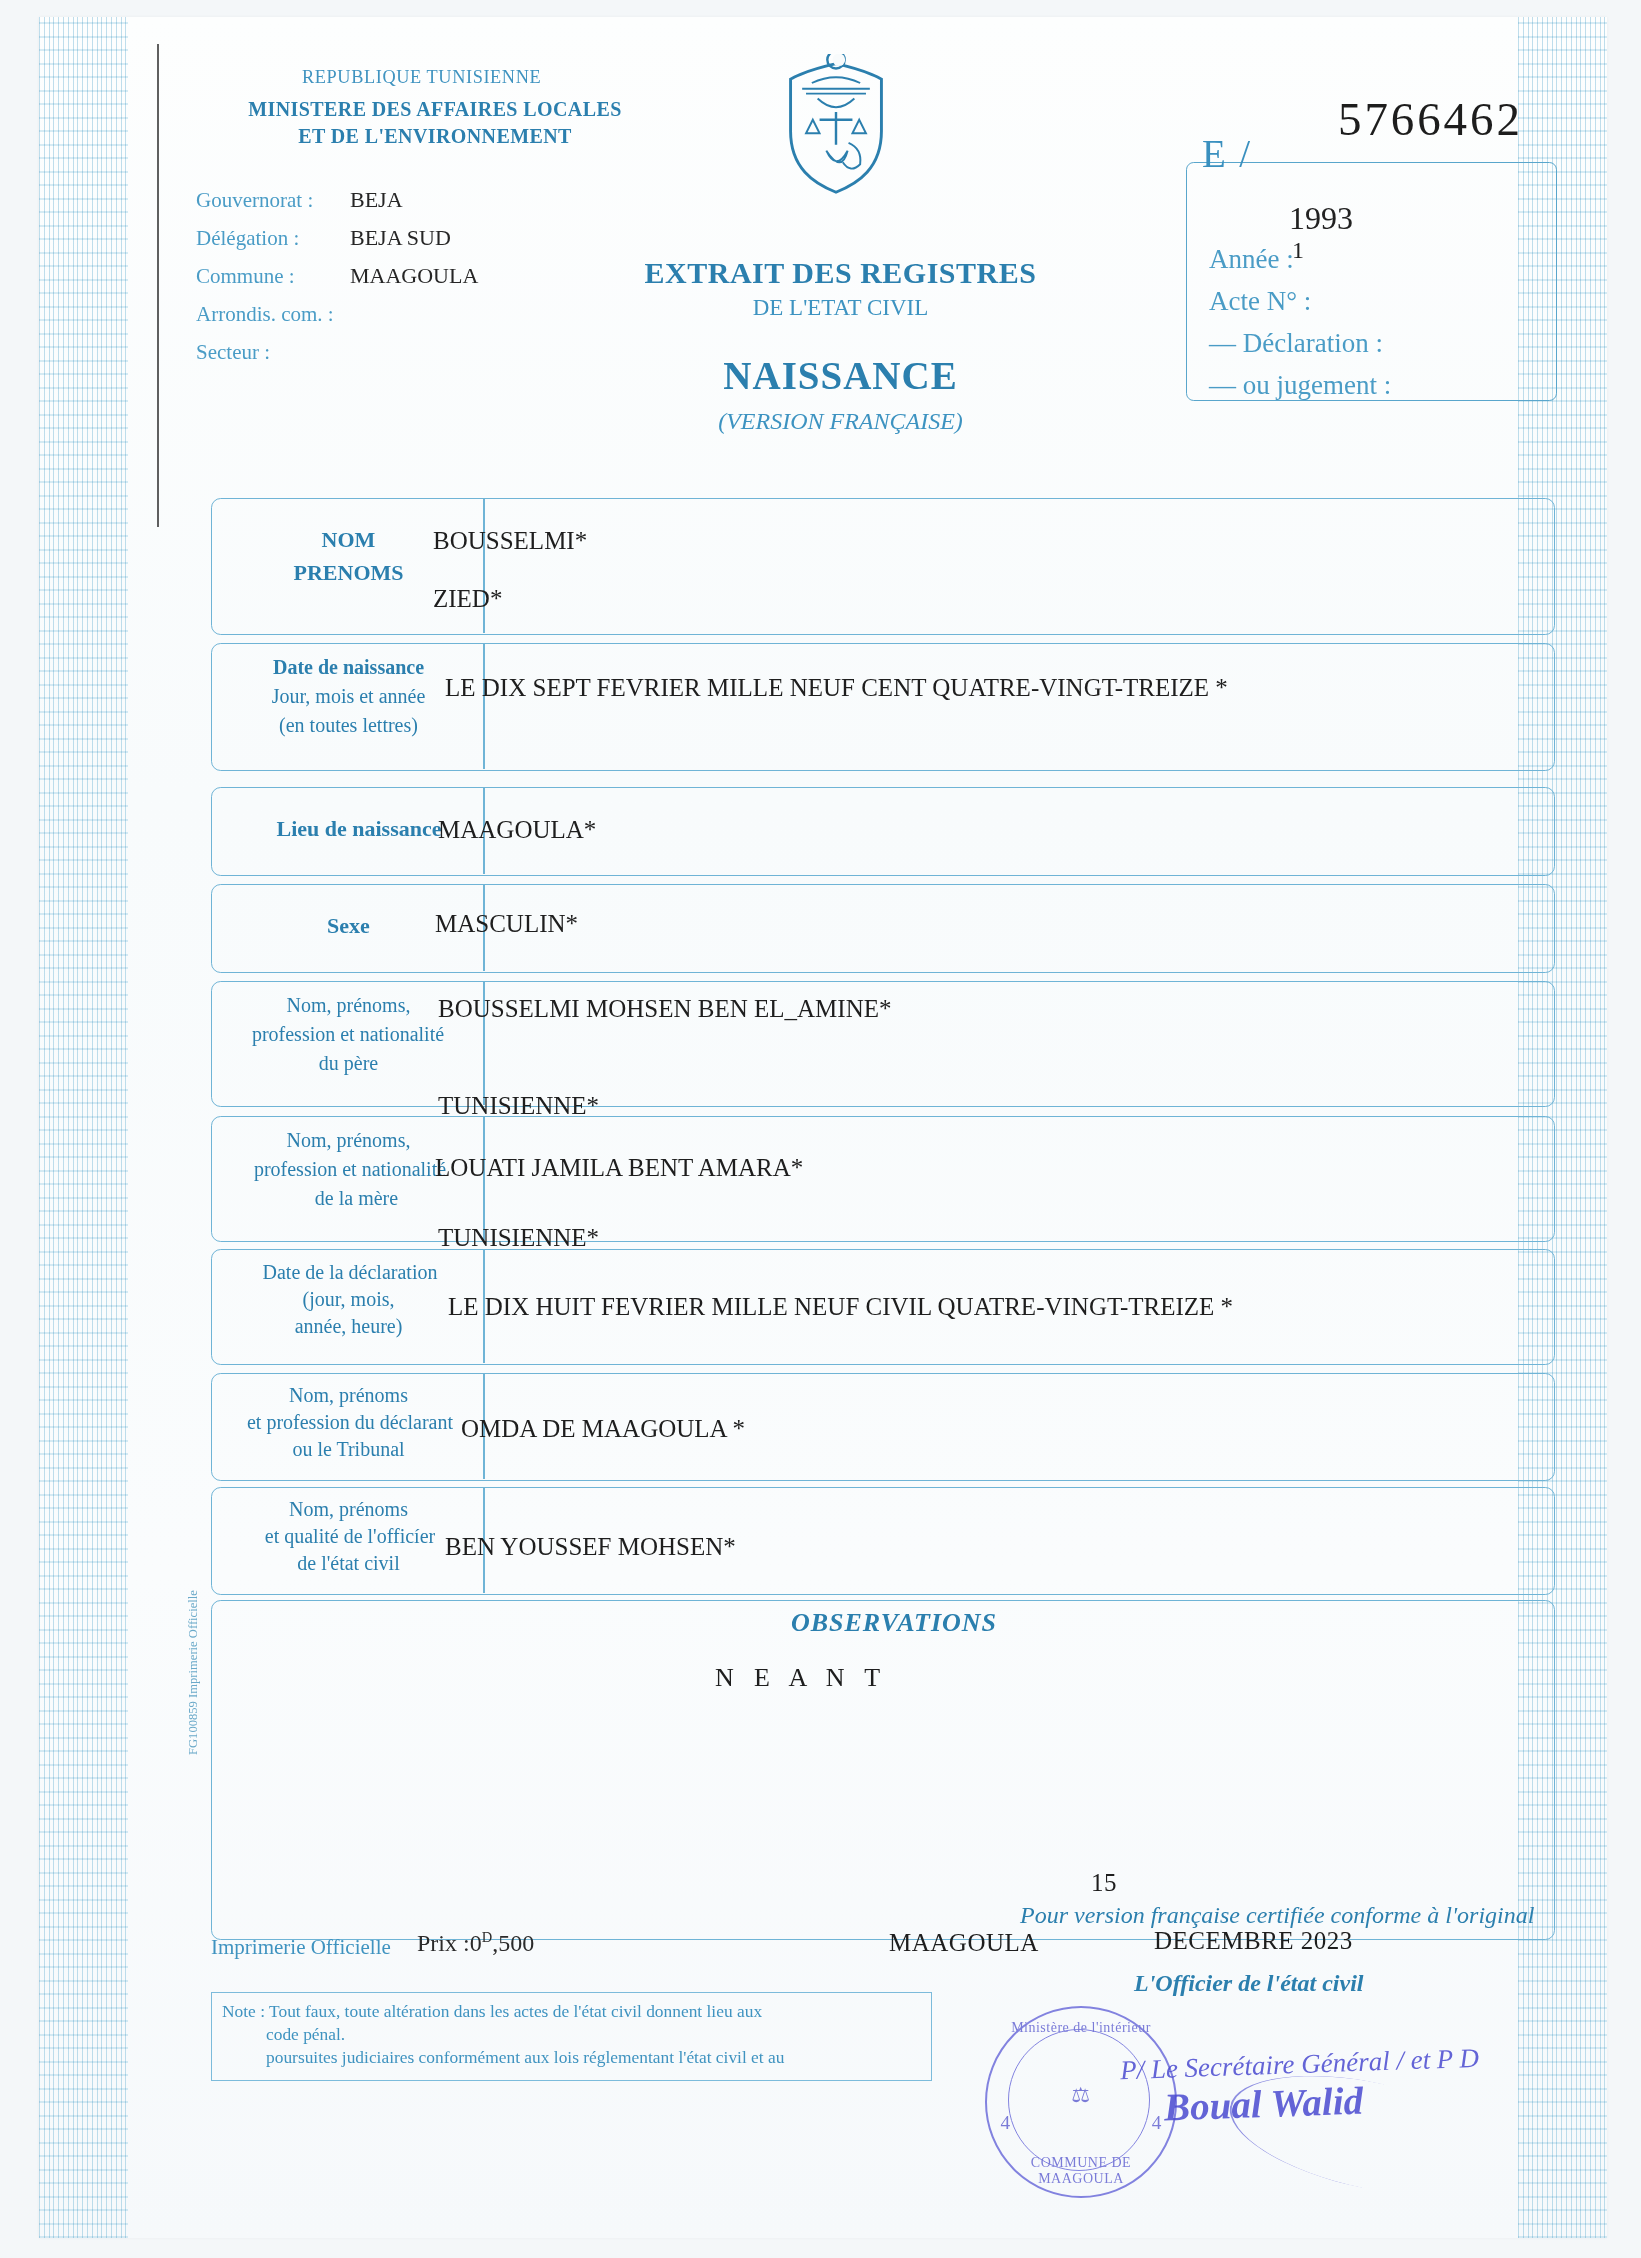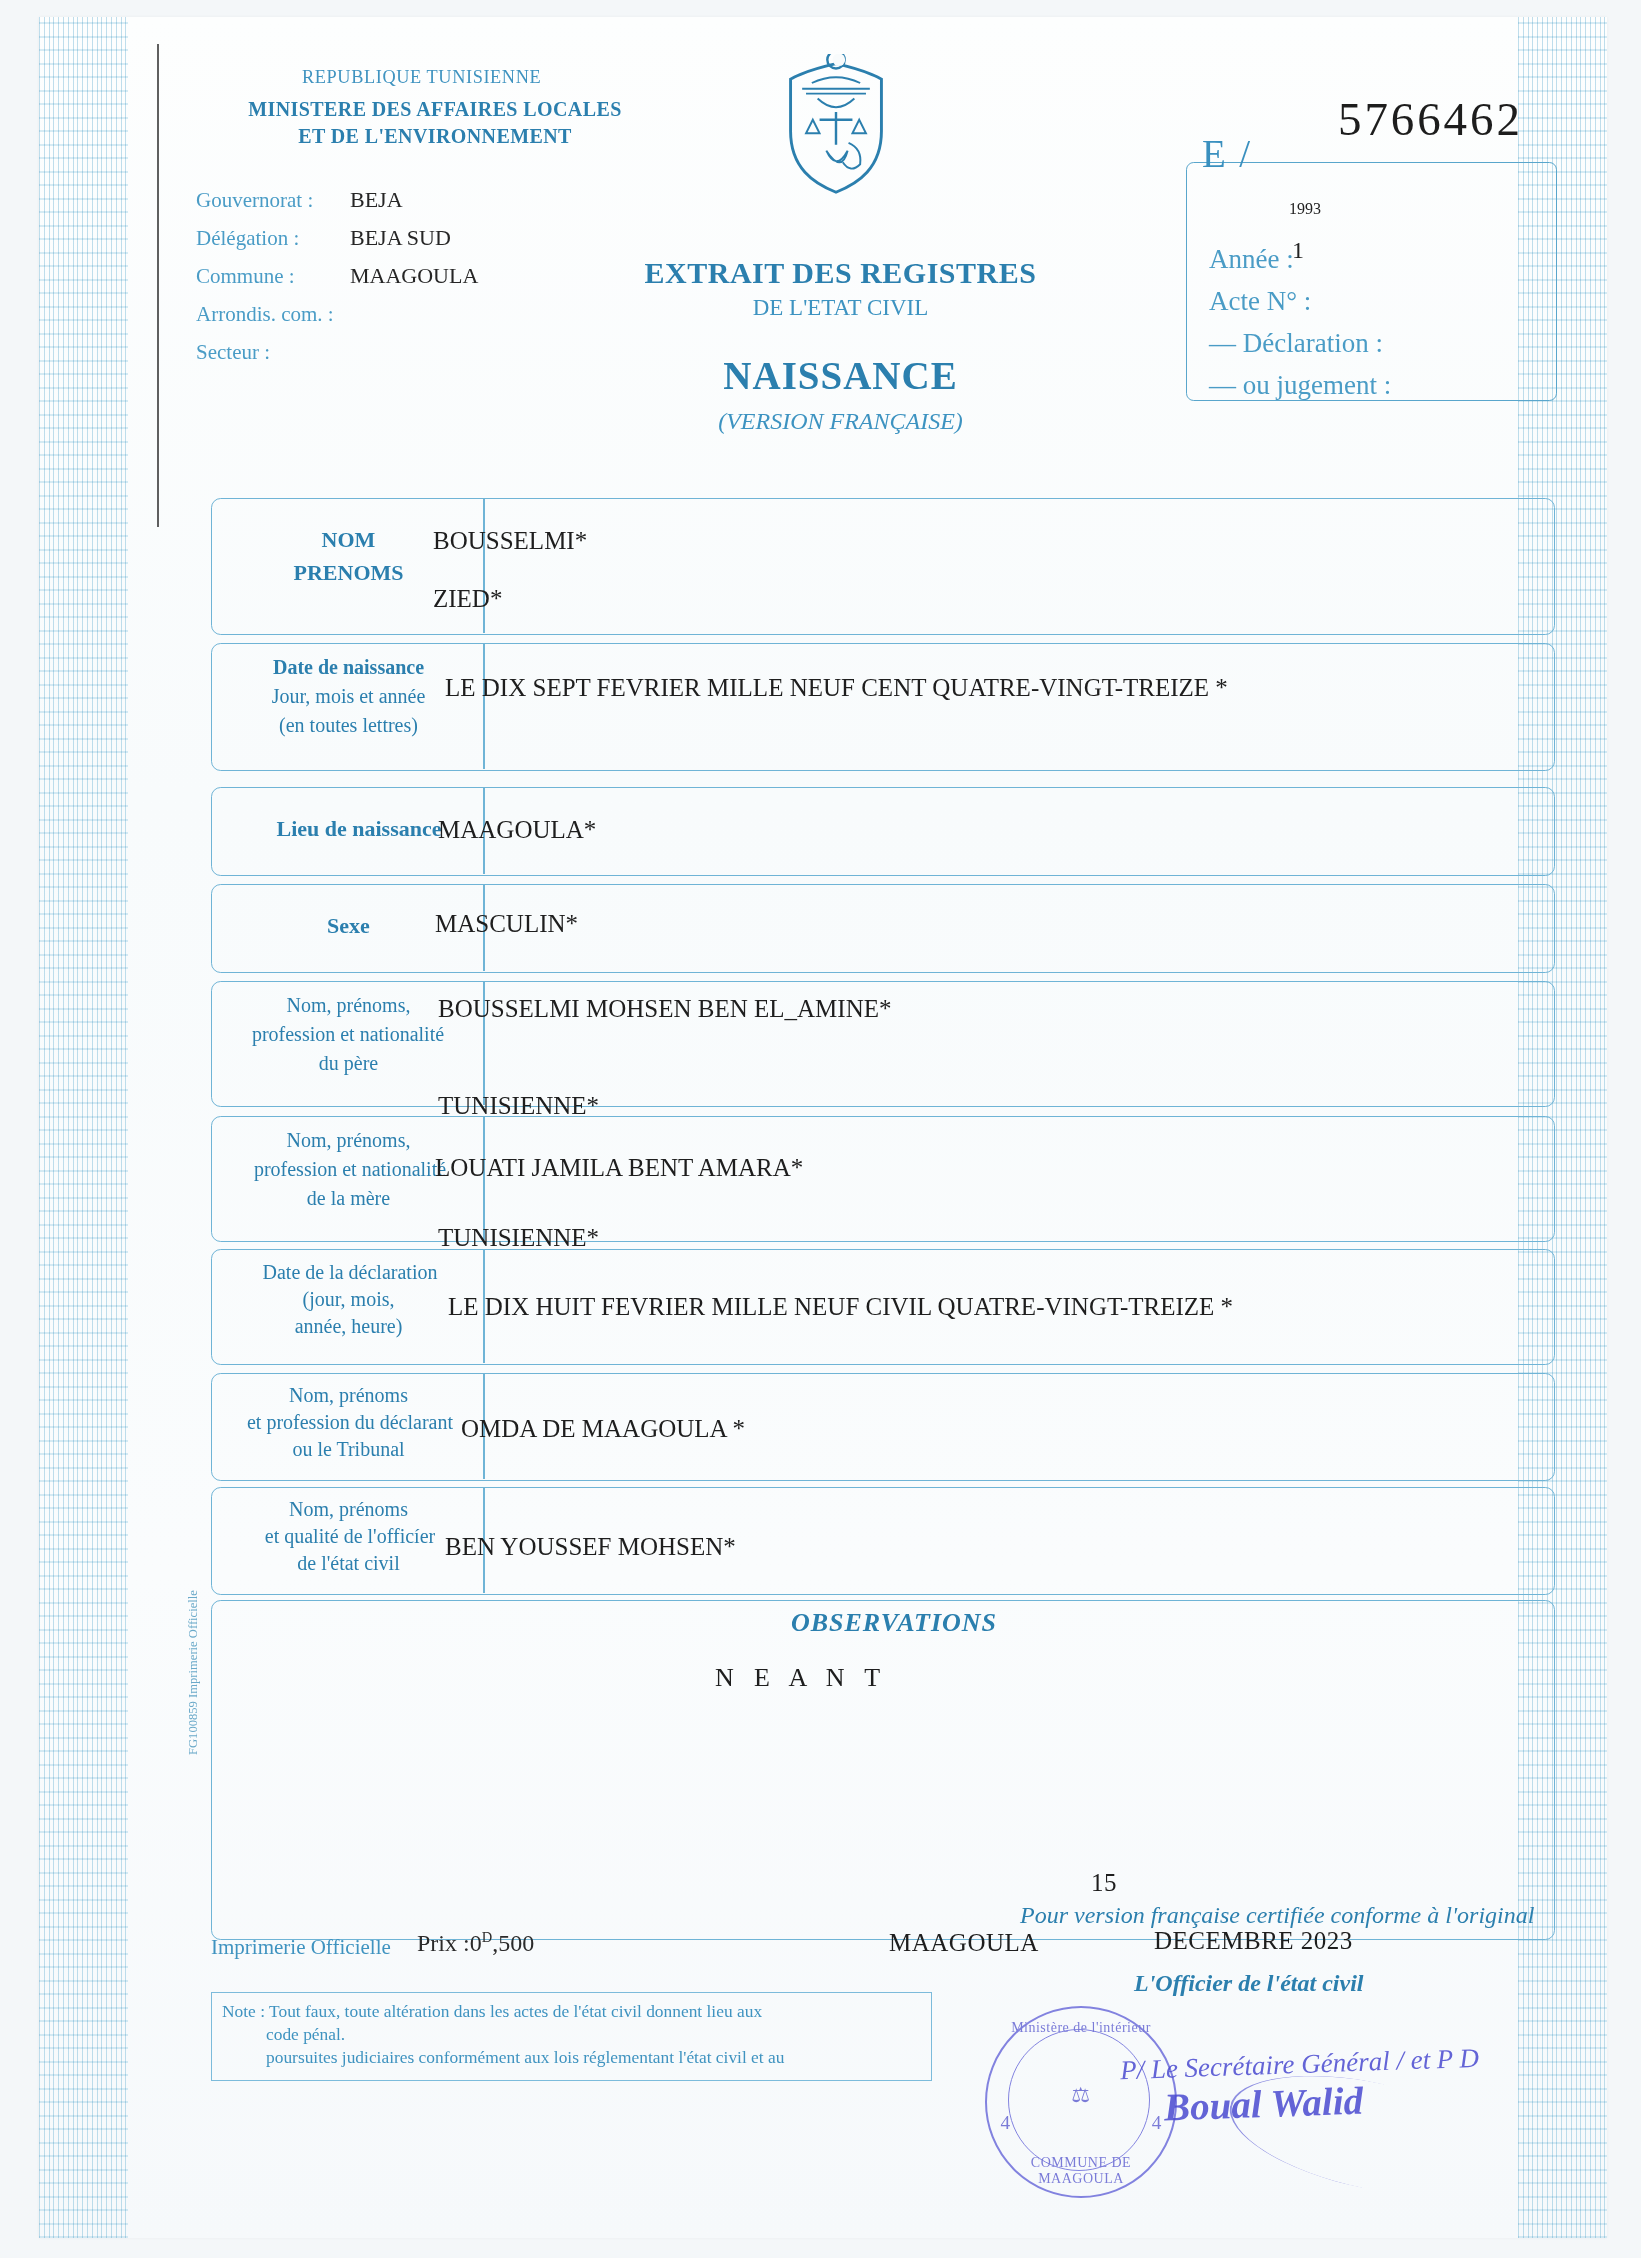--- a/index.html
+++ b/index.html
@@ -178,21 +178,21 @@
   .numlines {
     position: absolute;
     left: 1170px; top: 193px;
     font-size: 27px;
     color: #4a9cc6;
     line-height: 42px;
     margin-top: 28px;
   }
   .annee-val {
     position: absolute; left: 1250px; top: 183px;
-    font-size: 16px; color: #222;
+    font-size: 32px; color: #222;
   }
   .acte-val {
     position: absolute; left: 1253px; top: 220px;
     font-size: 24px; color: #222;
   }
 
   
   .rowbox {
     position: absolute;
     border: 1.9px solid #6fb4d6;
@@ -467,21 +467,21 @@
     <div class="rowlabel" style="left:180px; top:975px; width:259px;">Nom, prénoms,</div>
     <div class="rowlabel" style="left:172px; top:1004px; width:274px;">profession et nationalité</div>
     <div class="rowlabel" style="left:180px; top:1033px; width:259px;">du père</div>
     <div class="rowvalue" style="left:399px; top:978px;">BOUSSELMI MOHSEN BEN EL_AMINE*</div>
     <div class="rowvalue" style="left:399px; top:1075px;">TUNISIENNE*</div>
 
     <div class="rowbox" style="left:172px; top:1099px; width:1342px; height:124px;"></div>
     <div class="divider" style="left:444px; top:1099px; height:124px;"></div>
     <div class="rowlabel" style="left:180px; top:1110px; width:259px;">Nom, prénoms,</div>
     <div class="rowlabel" style="left:172px; top:1139px; width:278px;">profession et nationalité</div>
-    <div class="rowlabel" style="left:180px; top:1168px; width:259px;">de la mère</div>
+    <div class="rowlabel" style="left:188px; top:1168px; width:259px;">de la mère</div>
     <div class="rowvalue" style="left:396px; top:1137px;">LOUATI JAMILA BENT AMARA*</div>
     <div class="rowvalue" style="left:399px; top:1207px;">TUNISIENNE*</div>
 
     <div class="rowbox" style="left:172px; top:1232px; width:1342px; height:114px;"></div>
     <div class="divider" style="left:444px; top:1232px; height:114px;"></div>
     <div class="rowlabel" style="left:172px; top:1242px; width:278px;">Date de la déclaration</div>
     <div class="rowlabel" style="left:180px; top:1269px; width:259px;">(jour, mois,</div>
     <div class="rowlabel" style="left:180px; top:1296px; width:259px;">année, heure)</div>
     <div class="rowvalue" style="left:409px; top:1276px;">LE DIX HUIT FEVRIER  MILLE  NEUF CIVIL QUATRE-VINGT-TREIZE *</div>
 

